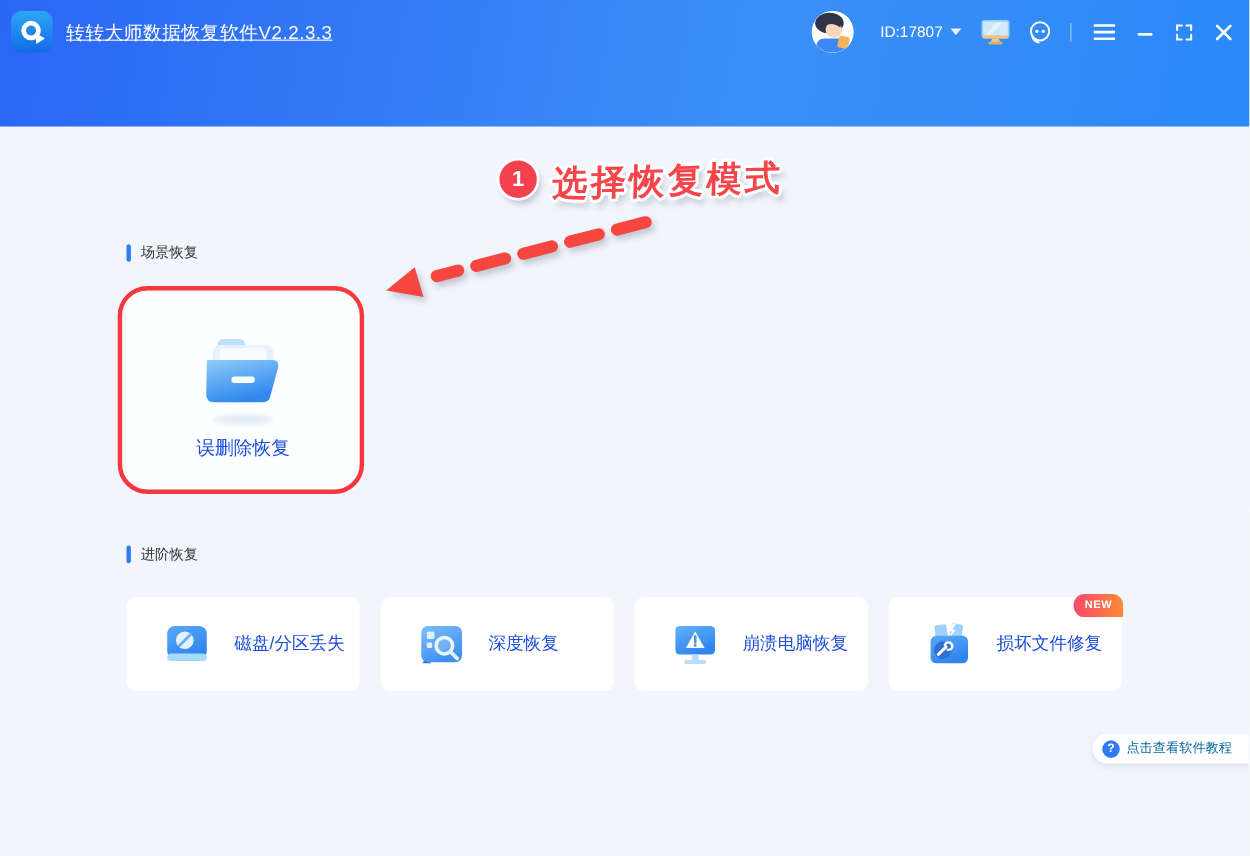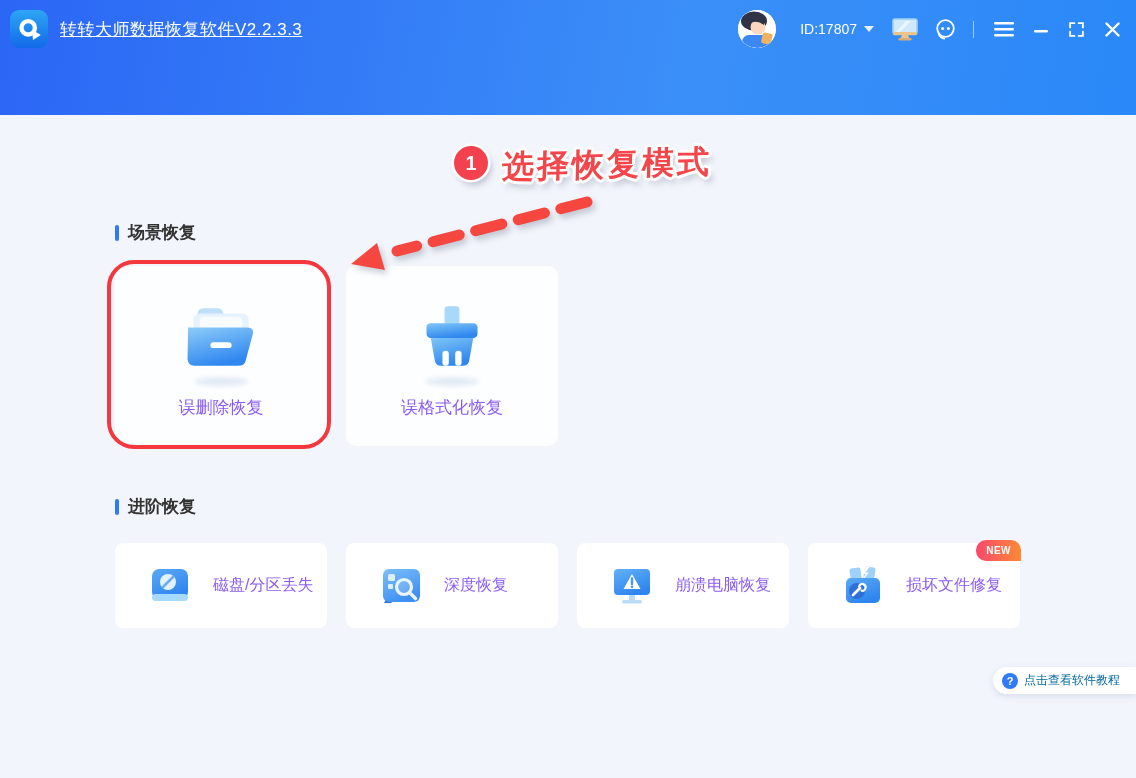--- a/index.html
+++ b/index.html
@@ -19,26 +19,26 @@
   .uid { color:#fff; font-size:14px; margin-left:24px; }
   .caret { width:0; height:0; border-left:5px solid transparent; border-right:5px solid transparent;
     border-top:6px solid #e8f0ff; margin-left:7px; }
   .tb-ico { margin-left:18px; display:flex; align-items:center; cursor:pointer; }
   .tb-divider { width:1px; height:17px; background:rgba(255,255,255,.55); margin-left:16px; }
   .win-btn { margin-left:20px; display:flex; align-items:center; cursor:pointer; }
 
   
   .section-title { position:absolute; display:flex; align-items:center; }
   .section-bar { width:4px; height:16px; border-radius:2px; background:#2f7af7; }
-  .section-text { margin-left:9px; font-size:17px; color:#333; font-weight:700; }
+  .section-text { margin-left:9px; font-size:13px; color:#333; font-weight:400; }
   .row { position:absolute; display:flex; gap:19px; }
   .card { width:212px; background:#fdfeff; cursor:pointer; }
   .card.big { height:180px; border-radius:10px; display:flex; flex-direction:column; align-items:center; padding-top:38px; }
   .card.small { height:85px; border-radius:8px; background:#ffffff; display:flex; align-items:center; padding-left:32px; position:relative; }
-  .card-label { font-size:17px; color:#8b5cf6; }
+  .card-label { font-size:17px; color:#1d4ed8; }
   .card.big .card-label { margin-top:10px; }
   .card.small .card-label { margin-left:20px; font-size:16px; }
   .icon-shadow { width:54px; height:9px; border-radius:50%; background:#e2ebf5; filter:blur(2px); margin-top:5px; }
   .badge-new { position:absolute; top:-3px; right:-1px; height:21px; line-height:21px; padding:0 10px;
     background:linear-gradient(90deg,#f8486d,#fc8a33); color:#fff; font-size:10px; font-weight:bold;
     border-radius:10px 10px 0 10px; letter-spacing:.5px; }
 
   
   .step-circle { position:absolute; left:454px; top:146px; width:34px; height:34px; border-radius:50%;
     background:#f3414e; color:#fff; font-size:20px; font-weight:bold; display:flex; align-items:center; justify-content:center;
@@ -171,37 +171,20 @@
         <rect x="18" y="4" width="24" height="16" rx="5" fill="#bfe0fa"></rect>
         <rect x="14" y="9" width="52" height="30" rx="6" fill="#e6f3fe"></rect>
         <rect x="20" y="12" width="40" height="24" rx="4" fill="#f8fcff"></rect>
         <path d="M9,22 L65,22 Q71,22 70,28 L63,54 Q62,58 56,58 L15,58 Q9,58 8.5,52 Z" fill="url(#gFolder)"></path>
         <rect x="30" y="36" width="20" height="5.5" rx="2.75" fill="#fff"></rect>
       </svg>
       <div class="icon-shadow"></div>
       <div class="card-label">误删除恢复</div>
     </div>
 
-    <div class="card big">
-      <svg width="86" height="68" viewBox="0 0 80 64">
-        <defs>
-          <linearGradient id="gBrush" x1="0" y1="0" x2="0.4" y2="1">
-            <stop offset="0" stop-color="#7fc6f8"></stop>
-              <stop offset="1" stop-color="#2f87ef"></stop>
-          </linearGradient>
-        </defs>
-        <rect x="33" y="2" width="14" height="18" rx="3" fill="#a8d8fa"></rect>
-        <rect x="16" y="18" width="48" height="14" rx="4" fill="url(#gBrush)"></rect>
-        <path d="M20,32 L60,32 L56,54 Q55,58 50,58 L30,58 Q25,58 24,54 Z" fill="url(#gBrush)"></path>
-        <rect x="31" y="44" width="6" height="14" rx="3" fill="#fdfeff"></rect>
-        <rect x="43" y="44" width="6" height="14" rx="3" fill="#fdfeff"></rect>
-      </svg>
-      <div class="icon-shadow"></div>
-      <div class="card-label">误格式化恢复</div>
-    </div>
 
 
   </div>
 
   <div class="section-title" style="left:115px; top:495px;">
     <span class="section-bar"></span>
     <span class="section-text">进阶恢复</span>
   </div>
 
   <div class="row" style="left:115px; top:543px;">

